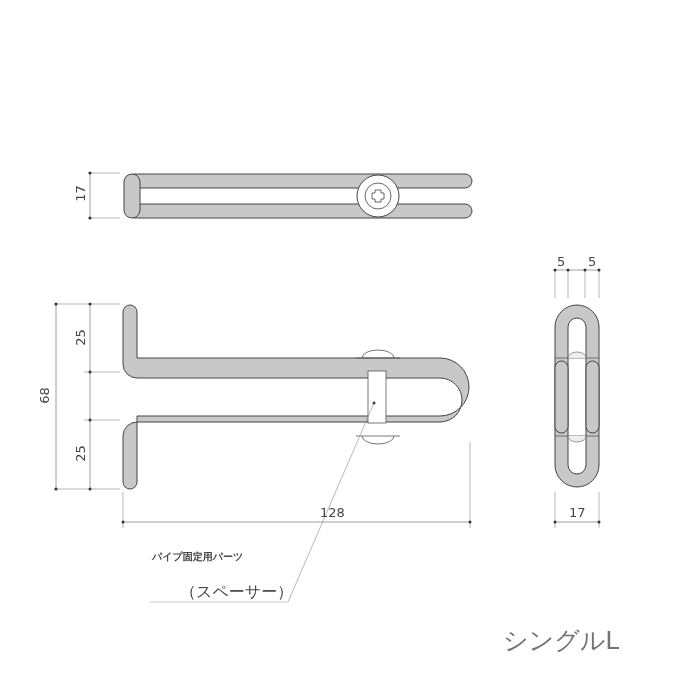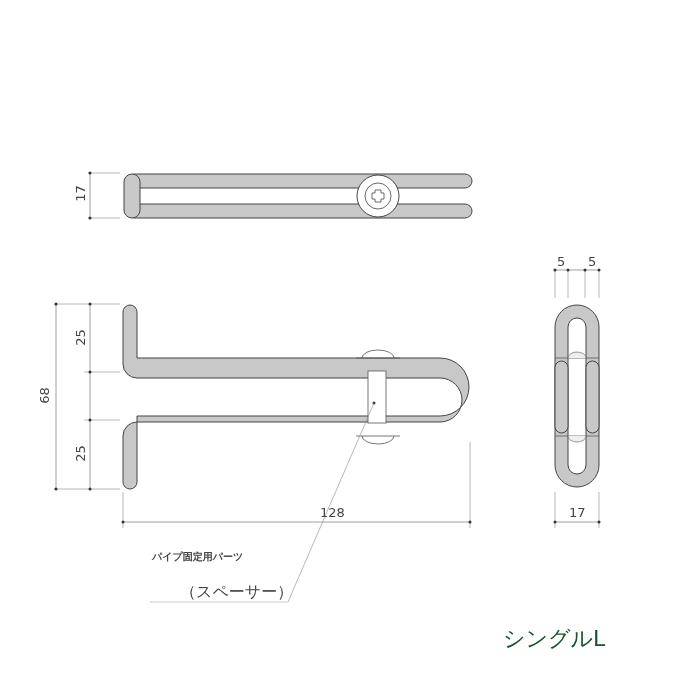--- a/index.html
+++ b/index.html
@@ -94,13 +94,13 @@
 <div class="lbl" style="left:72px;top:330px;font-size:13px;transform:rotate(-90deg);">25</div>
 <div class="lbl" style="left:72px;top:446px;font-size:13px;transform:rotate(-90deg);">25</div>
 <div class="lbl" style="left:285px;top:505px;font-size:13px;margin-left:35px;">128</div>
 <div class="lbl" style="left:557px;top:254px;font-size:13px;">5</div>
 <div class="lbl" style="left:588px;top:254px;font-size:13px;">5</div>
 <div class="lbl" style="left:569px;top:505px;font-size:13px;">17</div>
 
 <div class="lbl" style="left:152px;top:550px;font-size:10px;font-weight:bold;">パイプ固定用パーツ</div>
 <div class="lbl" style="left:180px;top:582px;font-size:16px;">（スペーサー）</div>
 
-<div class="lbl" style="left:503px;top:624px;font-size:22px;color:#14532d;">シングルL</div>
+<div class="lbl" style="left:503px;top:624px;font-size:25px;color:#737373;">シングルL</div>
 
 </body></html>

